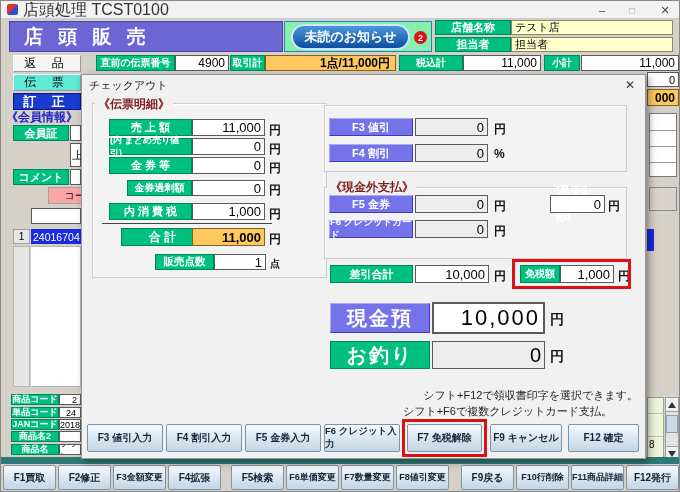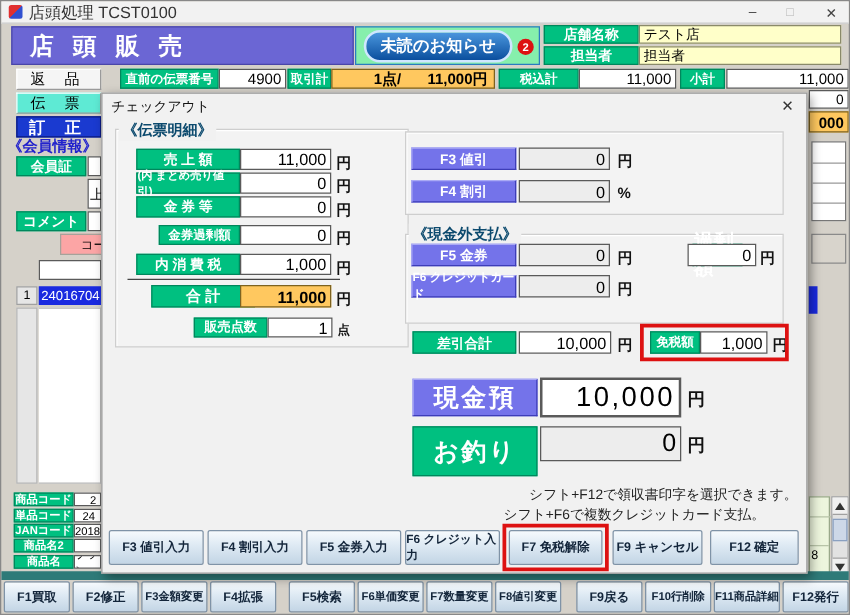--- a/index.html
+++ b/index.html
@@ -13,35 +13,35 @@
   .flexr{display:flex;align-items:center;justify-content:flex-end;}
   .flexl{display:flex;align-items:center;justify-content:flex-start;}
   .glabel{background:#00c080;border:1px solid #00875c;color:#fff;font-weight:bold;}
   .bluekey{background:#7473ea;border:1px solid #3d3db8;border-top-color:#aaaaf5;border-left-color:#aaaaf5;color:#fff;font-weight:bold;}
   .field{background:#fff;border:1px solid #5a5a5a;padding-right:3px;}
   .gfield{background:#ededed;border:1px solid #5a5a5a;padding-right:3px;}
   .yfield{background:#ffffc9;border:1px solid #8a8a6a;padding-left:3px;}
   .ofield{background:#ffc85f;border:1px solid #7d6320;padding-right:3px;font-weight:bold;}
   .btn3d{background:linear-gradient(#f6fafd,#dde9f3 45%,#c3d5e5);border:1px solid #7f93a7;border-radius:2px;color:#13253a;font-weight:bold;}
   .groupbox{border:1px solid #cecece;background:#f3f3f3;box-shadow:inset 1px 1px 0 #ffffff;}
-  .sectiontitle{font-weight:bold;color:#0c4a6e;background:#f1f1f1;padding:0 3px;font-size:12px;}
+  .sectiontitle{font-weight:bold;color:#7f1d1d;background:#f1f1f1;padding:0 3px;font-size:12px;}
   .unit{font-weight:bold;font-size:12px;color:#111;}
   .redbox{border:3px solid #dd1111;background:transparent;z-index:12;}
   .tri-up{width:0;height:0;border-left:4px solid transparent;border-right:4px solid transparent;border-bottom:6px solid #333;}
   .tri-down{width:0;height:0;border-left:4px solid transparent;border-right:4px solid transparent;border-top:6px solid #333;}
   .dlg{z-index:10;background:#f1f1f1;border:1px solid #979797;box-shadow:3px 3px 8px rgba(0,0,0,.4);}
 </style>
 </head>
 <body>
 
 <div id="screen">
 
   <div class="abs" style="left:0;top:0;width:680px;height:18px;background:#f2f2f2;border-bottom:1px solid #c9c9c9;">
     <div class="abs" style="left:6px;top:3px;width:11px;height:11px;background:linear-gradient(135deg,#e03030 48%,#3050d0 52%);border-radius:2px;"></div>
-    <div class="abs flexl" style="left:22px;top:0;height:18px;font-size:13px;color:#333;">店頭処理 TCST0100</div>
+    <div class="abs flexl" style="left:22px;top:0;height:18px;font-size:16px;color:#333;">店頭処理 TCST0100</div>
     <div class="abs flexc" style="left:588px;top:0;width:26px;height:18px;color:#444;font-size:11px;">–</div>
     <div class="abs flexc" style="left:618px;top:0;width:26px;height:18px;color:#b5b5b5;font-size:10px;">□</div>
     <div class="abs flexc" style="left:650px;top:0;width:28px;height:18px;color:#444;font-size:11px;">✕</div>
   </div>
 
   <div class="abs flexl" style="left:8px;top:20px;width:274px;height:31px;background:#6b66d4;border:1px solid #4a46a8;color:#fff;font-size:19px;font-weight:bold;letter-spacing:5px;padding-left:14px;">
     <span>店 頭 販 売</span>
   </div>
   <div class="abs" style="left:283px;top:20px;width:148px;height:31px;background:#86efac;border:1px solid #2a7cc0;">
     <div class="abs flexc" style="left:6px;top:2px;width:119px;height:26px;border-radius:13px;background:linear-gradient(#4a96dd,#0b4f9e);border:2px solid #cfe6ff;color:#fff;font-weight:bold;font-size:13px;">
@@ -50,21 +50,21 @@
     <div class="abs flexc" style="left:129px;top:9px;width:13px;height:13px;border-radius:50%;background:#dd1111;color:#fff;font-size:9px;font-weight:bold;">2</div>
   </div>
   <div class="abs glabel flexc" style="left:434px;top:19px;width:76px;height:15px;font-size:11px;">店舗名称</div>
   <div class="abs yfield flexl" style="left:510px;top:19px;width:162px;height:15px;">テスト店</div>
   <div class="abs glabel flexc" style="left:434px;top:36px;width:76px;height:15px;font-size:11px;">担当者</div>
   <div class="abs yfield flexl" style="left:510px;top:36px;width:162px;height:15px;">担当者</div>
 
   <div class="abs glabel flexc" style="left:95px;top:54px;width:79px;height:16px;font-size:10px;">直前の伝票番号</div>
   <div class="abs field flexr" style="left:174px;top:54px;width:54px;height:16px;font-size:12px;">4900</div>
   <div class="abs glabel flexc" style="left:229px;top:54px;width:35px;height:16px;font-size:10px;">取引計</div>
-  <div class="abs ofield" style="left:264px;top:54px;width:131px;height:16px;display:flex;align-items:center;justify-content:space-between;padding:0 5px;font-size:12px;">
+  <div class="abs ofield" style="left:264px;top:54px;width:131px;height:16px;display:flex;align-items:center;justify-content:flex-end;padding:0 5px;font-size:12px;">
     <span style="padding-left:28px;">1点/</span>
     <span>11,000円</span>
   </div>
   <div class="abs glabel flexc" style="left:398px;top:54px;width:64px;height:16px;font-size:10px;">税込計</div>
   <div class="abs field flexr" style="left:462px;top:54px;width:78px;height:16px;font-size:12px;">11,000</div>
   <div class="abs glabel flexc" style="left:543px;top:54px;width:36px;height:16px;font-size:10px;">小計</div>
   <div class="abs field flexr" style="left:580px;top:54px;width:98px;height:16px;font-size:12px;">11,000</div>
 
   <div class="abs flexc" style="left:12px;top:54px;width:68px;height:17px;background:#f5f5f5;border:1px solid #9a9a9a;border-top-color:#fff;border-left-color:#fff;font-size:12px;letter-spacing:6px;">
     <span>返 品</span>
@@ -188,21 +188,21 @@
     <div class="abs field flexr" style="left:333px;top:190px;width:74px;height:18px;font-size:13px;">10,000</div>
     <span class="abs unit" style="left:412px;top:193px;">円</span>
     <div class="abs glabel flexc" style="left:438px;top:190px;width:40px;height:18px;font-size:10px;">免税額</div>
     <div class="abs field flexr" style="left:478px;top:190px;width:54px;height:18px;font-size:13px;">1,000</div>
     <span class="abs unit" style="left:536px;top:193px;">円</span>
     <div class="abs redbox" style="left:430px;top:184px;width:119px;height:30px;"></div>
 
     <div class="abs bluekey flexc" style="left:248px;top:228px;width:100px;height:30px;font-size:20px;letter-spacing:2px;">現金預</div>
     <div class="abs field flexr" style="left:350px;top:227px;width:113px;height:32px;font-size:22px;border-width:2px;letter-spacing:2px;">10,000</div>
     <span class="abs unit" style="left:468px;top:236px;font-size:14px;">円</span>
-    <div class="abs glabel flexc" style="left:248px;top:266px;width:100px;height:40px;font-size:20px;letter-spacing:2px;">お釣り</div>
+    <div class="abs glabel flexc" style="left:248px;top:266px;width:100px;height:28px;font-size:20px;letter-spacing:2px;">お釣り</div>
     <div class="abs gfield flexr" style="left:350px;top:266px;width:113px;height:28px;font-size:20px;">0</div>
     <span class="abs unit" style="left:468px;top:273px;font-size:14px;">円</span>
 
     <div class="abs" style="left:250px;top:313px;width:306px;text-align:right;font-size:11px;color:#222;">シフト+F12で領収書印字を選択できます。</div>
     <div class="abs" style="left:250px;top:329px;width:280px;text-align:right;font-size:11px;color:#222;">シフト+F6で複数クレジットカード支払。</div>
 
     <div class="abs btn3d flexc" style="left:5px;top:349px;width:76px;height:28px;font-size:10px;">F3 値引入力</div>
     <div class="abs btn3d flexc" style="left:84px;top:349px;width:76px;height:28px;font-size:10px;">F4 割引入力</div>
     <div class="abs btn3d flexc" style="left:163px;top:349px;width:76px;height:28px;font-size:10px;">F5 金券入力</div>
     <div class="abs btn3d flexc" style="left:242px;top:349px;width:76px;height:28px;font-size:9.5px;">F6 クレジット入力</div>

